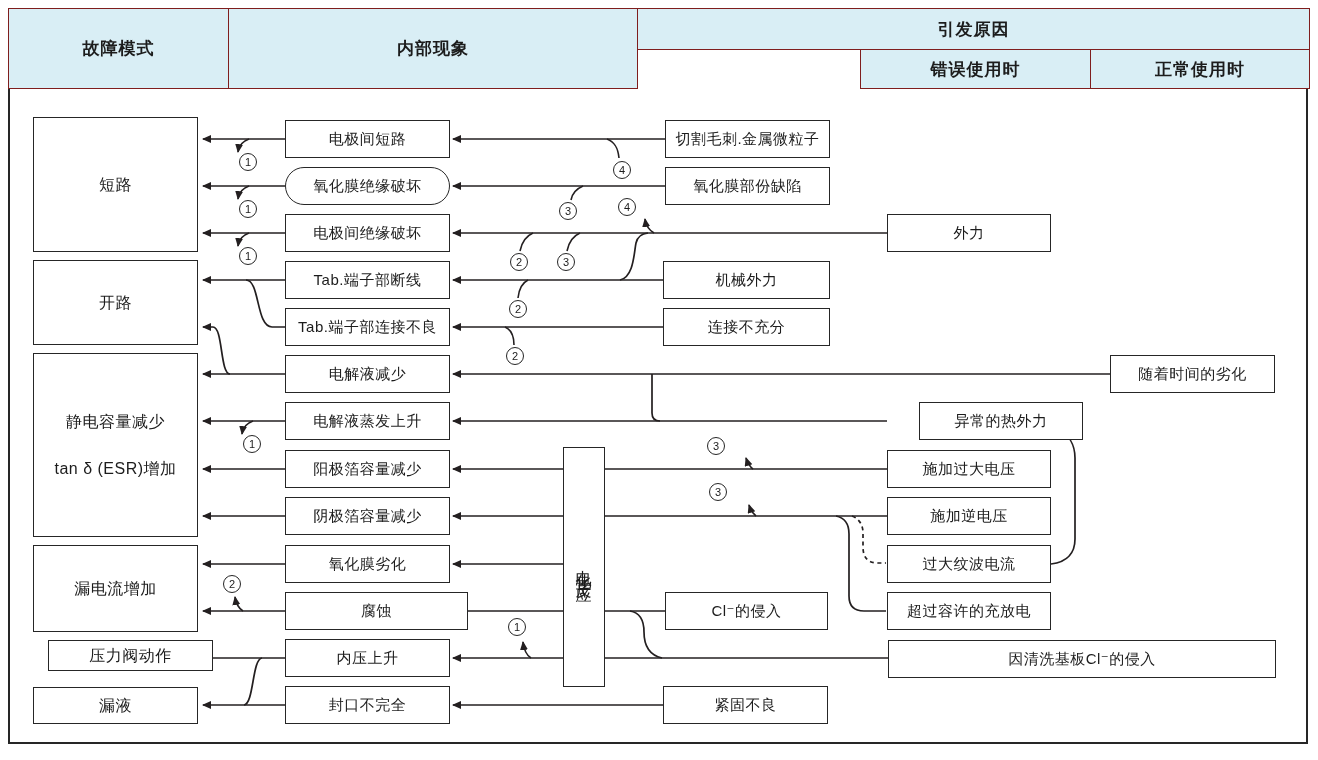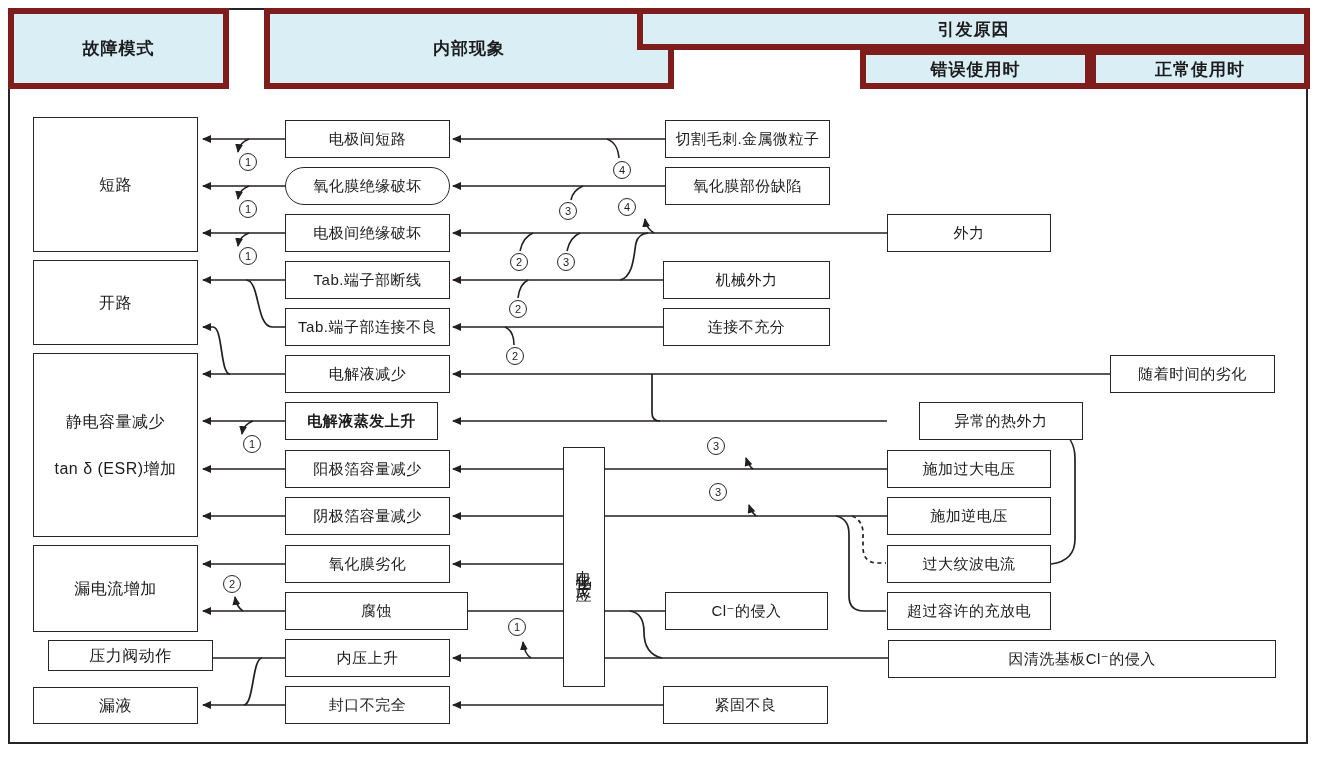--- a/index.html
+++ b/index.html
@@ -1,38 +1,38 @@
 <!DOCTYPE html>
 <html><head>
 <meta charset="utf-8">
 <style>
   html,body{margin:0;padding:0;background:#ffffff;}
   #stage{position:relative;width:1318px;height:760px;background:#ffffff;overflow:hidden;
          font-family:"Liberation Sans","DejaVu Sans",sans-serif;color:#1c1c1c;}
   .outer{position:absolute;left:8px;top:8px;width:1300px;height:736px;border:2px solid #262626;background:#ffffff;box-sizing:border-box;}
-  .hcell{position:absolute;box-sizing:border-box;background:#d9eef5;border:6px solid #7f1d1d;
+  .hcell{position:absolute;box-sizing:border-box;background:#d9eef5;border:1px solid #7f1d1d;
          display:flex;align-items:center;justify-content:center;font-size:17px;font-weight:600;letter-spacing:1px;}
   #svglayer{position:absolute;left:0;top:0;z-index:1;}
   .node{position:absolute;box-sizing:border-box;border:1.6px solid #262626;background:#ffffff;z-index:2;
         display:flex;align-items:center;justify-content:center;text-align:center;
         font-size:15px;line-height:1.45;white-space:pre-line;letter-spacing:0.5px;}
   .leftcol{font-size:16px;}
   .vertical{writing-mode:vertical-rl;text-orientation:upright;letter-spacing:4px;font-size:16px;}
   .badge{position:absolute;width:18px;height:18px;border:1.3px solid #262626;border-radius:50%;
          background:#ffffff;z-index:3;display:flex;align-items:center;justify-content:center;
          font-size:11px;line-height:1;box-sizing:border-box;}
 </style>
 </head>
 <body>
 
 <div id="stage">
   <div class="outer"></div>
 
   <div class="hcell" style="left:8px;top:8px;width:221px;height:81px;">故障模式</div>
-  <div class="hcell" style="left:228px;top:8px;width:410px;height:81px;margin-left:36px;">内部现象</div>
+  <div class="hcell" style="left:228px;top:8px;width:410px;height:81px;">内部现象</div>
   <div class="hcell" style="left:637px;top:8px;width:673px;height:42px;">引发原因</div>
   <div class="hcell" style="left:860px;top:49px;width:231px;height:40px;">错误使用时</div>
   <div class="hcell" style="left:1090px;top:49px;width:220px;height:40px;">正常使用时</div>
 
   <svg id="svglayer" width="1318" height="760">
     <defs>
       <marker id="ah" markerWidth="10" markerHeight="9" refX="8" refY="4" orient="auto" markerUnits="userSpaceOnUse">
         <path d="M0,0 L9,4 L0,8 z" fill="#231f20"></path>
       </marker>
     </defs>
@@ -106,21 +106,21 @@
 tan δ (ESR)增加</div>
       <div class="node leftcol" style="left: 33px; top: 545px; width: 165px; height: 87px;">漏电流增加</div>
       <div class="node leftcol" style="left: 48px; top: 640px; width: 165px; height: 31px;">压力阀动作</div>
       <div class="node leftcol" style="left: 33px; top: 687px; width: 165px; height: 37px;">漏液</div>
       <div class="node" style="left: 285px; top: 120px; width: 165px; height: 38px;">电极间短路</div>
       <div class="node" style="left: 285px; top: 167px; width: 165px; height: 38px; border-radius: 19px;">氧化膜绝缘破坏</div>
       <div class="node" style="left: 285px; top: 214px; width: 165px; height: 38px;">电极间绝缘破坏</div>
       <div class="node" style="left: 285px; top: 261px; width: 165px; height: 38px;">Tab.端子部断线</div>
       <div class="node" style="left: 285px; top: 308px; width: 165px; height: 38px;">Tab.端子部连接不良</div>
       <div class="node" style="left: 285px; top: 355px; width: 165px; height: 38px;">电解液减少</div>
-      <div class="node" style="left: 285px; top: 402px; width: 153px; height: 38px; font-weight: bold;">电解液蒸发上升</div>
+      <div class="node" style="left: 285px; top: 402px; width: 165px; height: 38px;">电解液蒸发上升</div>
       <div class="node" style="left: 285px; top: 450px; width: 165px; height: 38px;">阳极箔容量减少</div>
       <div class="node" style="left: 285px; top: 497px; width: 165px; height: 38px;">阴极箔容量减少</div>
       <div class="node" style="left: 285px; top: 545px; width: 165px; height: 38px;">氧化膜劣化</div>
       <div class="node" style="left: 285px; top: 592px; width: 183px; height: 38px;">腐蚀</div>
       <div class="node" style="left: 285px; top: 639px; width: 165px; height: 38px;">内压上升</div>
       <div class="node" style="left: 285px; top: 686px; width: 165px; height: 38px;">封口不完全</div>
       <div class="node" style="left: 665px; top: 120px; width: 165px; height: 38px;">切割毛刺.金属微粒子</div>
       <div class="node" style="left: 665px; top: 167px; width: 165px; height: 38px;">氧化膜部份缺陷</div>
       <div class="node" style="left: 887px; top: 214px; width: 164px; height: 38px;">外力</div>
       <div class="node" style="left: 663px; top: 261px; width: 167px; height: 38px;">机械外力</div>

